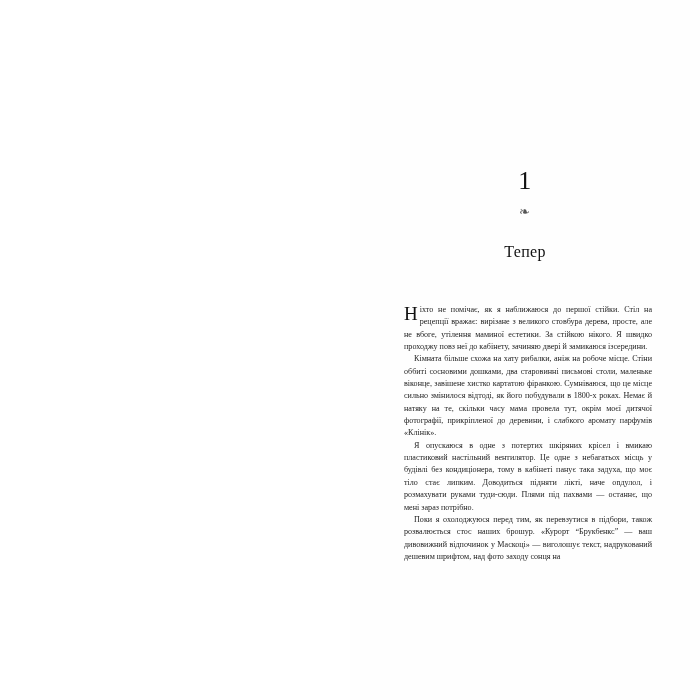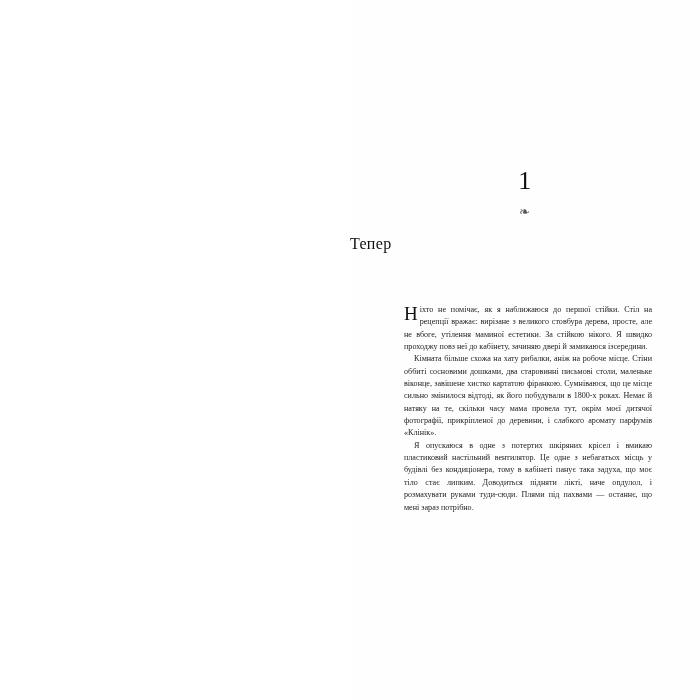--- a/index.html
+++ b/index.html
@@ -51,23 +51,23 @@
     width: 350px;
     text-align: center;
     font-size: 13px;
     line-height: 1;
     color: #555;
     letter-spacing: 1px;
   }
   .chapter-title {
     position: absolute;
     left: 0;
-    top: 236px;
+    top: 244px;
     width: 350px;
-    text-align: left;
+    text-align: center;
     font-size: 16px;
     line-height: 1;
     color: #111;
     letter-spacing: 0.3px;
   }
   .body-text {
     position: absolute;
     left: 54px;
     top: 304px;
     width: 248px;
@@ -105,17 +105,18 @@
       <div class="chapter-number">1</div>
 
       <div class="ornament">❧</div>
 
       <div class="chapter-title">Тепер</div>
 
       <div class="body-text">
         <p class="first"><span class="dropcap">Н</span><span>іхто не помічає, як я наближаюся до першої стійки. Стіл на рецепції вражає: вирізане з великого стовбура дерева, просте, але не вбоге, утілення маминої естетики. За стійкою нікого. Я швидко проходжу повз неї до кабінету, зачиняю двері й замикаюся ізсередини.</span></p>
         <p><span>Кімната більше схожа на хату рибалки, аніж на робоче місце. Стіни оббиті сосновими дошками, два старовинні письмові столи, маленьке віконце, завішене хистко картатою фіранкою. Сумніваюся, що це місце сильно змінилося відтоді, як його побудували в 1800-х роках. Немає й натяку на те, скільки часу мама провела тут, окрім моєї дитячої фотографії, прикріпленої до деревини, і слабкого аромату парфумів «Клінік».</span></p>
         <p><span>Я опускаюся в одне з потертих шкіряних крісел і вмикаю пластиковий настільний вентилятор. Це одне з небагатьох місць у будівлі без кондиціонера, тому в кабінеті панує така задуха, що моє тіло стає липким. Доводиться підняти лікті, наче оnдулол, і розмахувати руками туди-сюди. Плями під пахвами — останнє, що мені зараз потрібно.</span></p>
+        <p><span>Поки я охолоджуюся перед тим, як перевзутися в підбори, також розвалюється стос наших брошур. «Курорт “Брукбенкс” — ваш дивовижний відпочинок у Маскоці» — виголошує текст, надрукований дешевим шрифтом, над фото заходу сонця на</span></p>
       </div>
 
     </div>
   </div>
 </div>
 
 </body></html>

